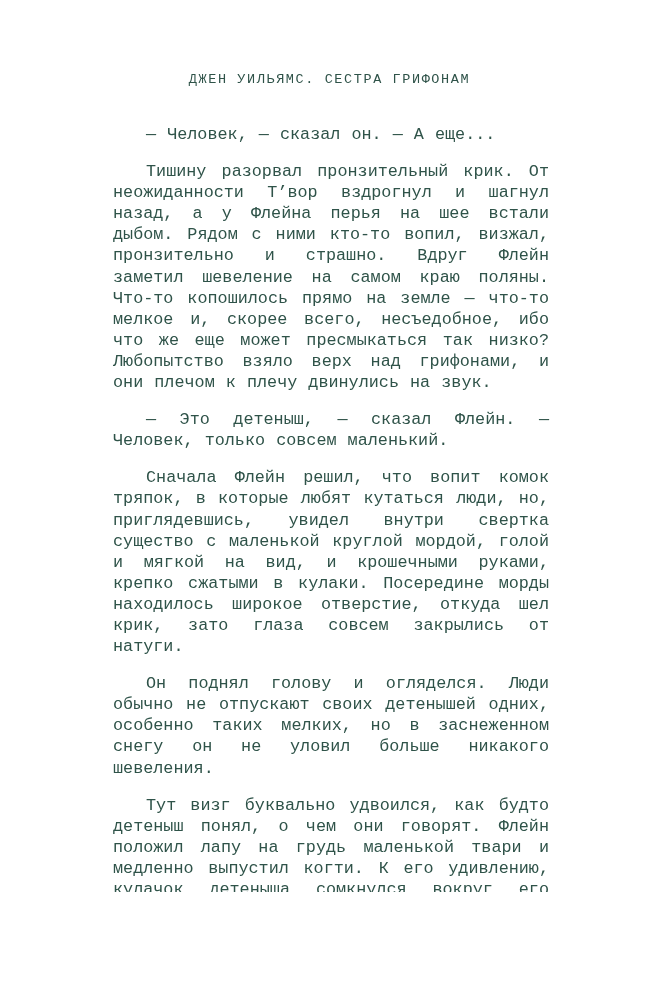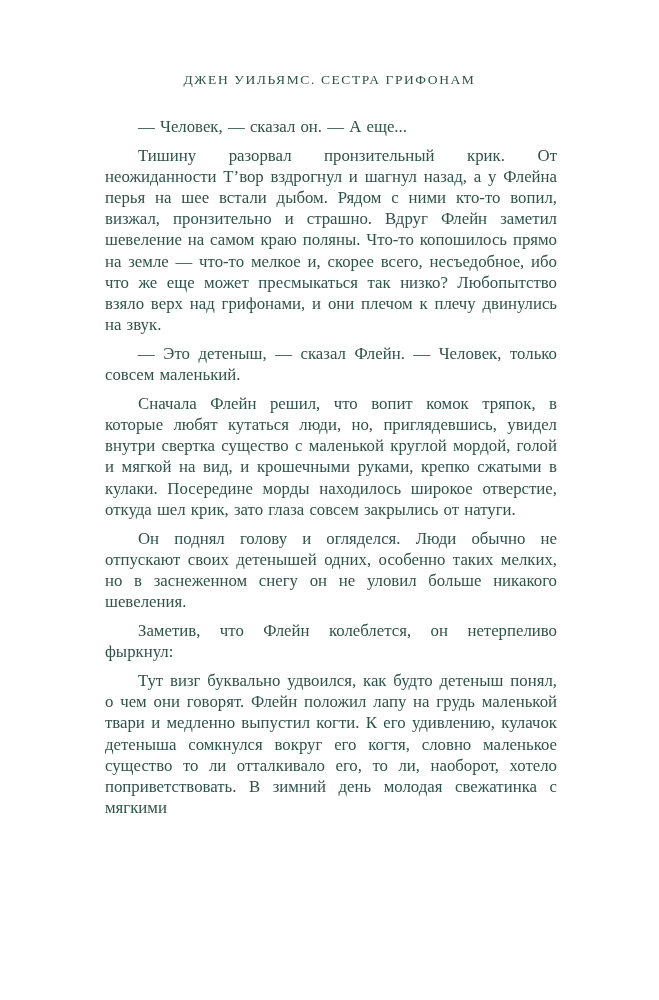--- a/index.html
+++ b/index.html
@@ -6,21 +6,21 @@
     margin: 0;
     padding: 0;
     background: #ffffff;
   }
   .page {
     position: relative;
     width: 659px;
     height: 892px;
     box-sizing: border-box;
     background: #ffffff;
-    font-family: Liberation Serif, serif;
+    font-family: Liberation Mono, monospace;
     color: #2f5349;
     overflow: hidden;
   }
   .running-header {
     position: absolute;
     top: 72px;
     left: 0;
     width: 100%;
     text-align: center;
     font-size: 13.5px;
@@ -28,21 +28,21 @@
     font-weight: 400;
     white-space: nowrap;
   }
   .body-text {
     position: absolute;
     top: 108px;
     left: 97px;
     width: 468px;
   }
   .body-text p {
-    margin: 8px;
+    margin: 16px;
     padding: 0;
     text-align: justify;
     text-indent: 33px;
     font-size: 16.8px;
     line-height: 21.1px;
     word-spacing: 1px;
     hyphens: auto;
     -webkit-hyphens: auto;
   }
   .page-footer {
@@ -76,21 +76,20 @@
 <div class="page" style="color: rgb(47, 83, 73); background: rgb(255, 255, 255);">
 
   <div class="running-header">ДЖЕН УИЛЬЯМС. СЕСТРА ГРИФОНАМ</div>
 
   <div class="body-text">
       <p>— Человек, — сказал он. — А еще...</p>
       <p>Тишину разорвал пронзительный крик. От неожиданности Т’вор вздрогнул и шагнул назад, а у Флейна перья на шее встали дыбом. Рядом с ними кто-то вопил, визжал, пронзительно и страшно. Вдруг Флейн заметил шевеление на самом краю поляны. Что-то копошилось прямо на земле — что-то мелкое и, скорее всего, несъедобное, ибо что же еще может пресмыкаться так низко? Любопытство взяло верх над грифонами, и они плечом к плечу двинулись на звук.</p>
       <p>— Это детеныш, — сказал Флейн. — Человек, только совсем маленький.</p>
       <p>Сначала Флейн решил, что вопит комок тряпок, в которые любят кутаться люди, но, приглядевшись, увидел внутри свертка существо с маленькой круглой мордой, голой и мягкой на вид, и крошечными руками, крепко сжатыми в кулаки. Посередине морды находилось широкое отверстие, откуда шел крик, зато глаза совсем закрылись от натуги.</p>
       <p>Он поднял голову и огляделся. Люди обычно не отпускают своих детенышей одних, особенно таких мелких, но в заснеженном снегу он не уловил больше никакого шевеления.</p>
-      <p>Заметив, что Флейн колеблется, он нетерпеливо фыркнул:</p>
       <p>Тут визг буквально удвоился, как будто детеныш понял, о чем они говорят. Флейн положил лапу на грудь маленькой твари и медленно выпустил когти. К его удивлению, кулачок детеныша сомкнулся вокруг его когтя, словно маленькое существо то ли отталкивало его, то ли, наоборот, хотело поприветствовать. В зимний день молодая свежатинка с мягкими</p>
     </div>
 
   <div class="page-footer">
     <span class="footer-inner">
       <span class="footer-dash" style="background: rgb(47, 83, 73);"></span>
       <span class="page-number">12</span>
       <span class="footer-dash" style="background: rgb(47, 83, 73);"></span>
     </span>
   </div>

